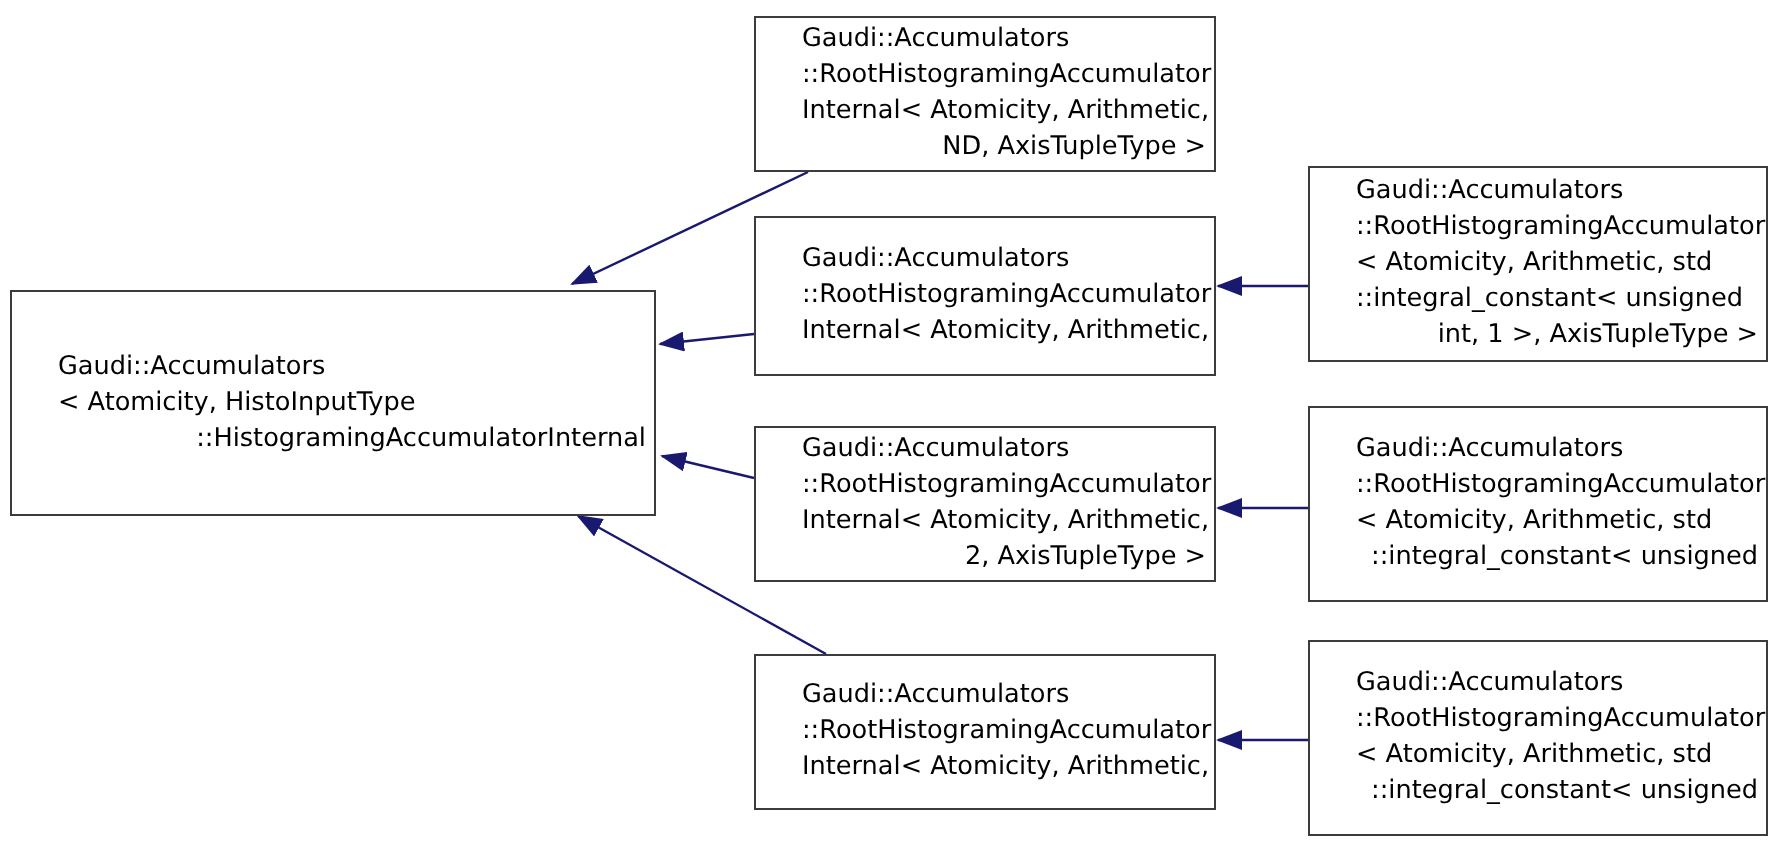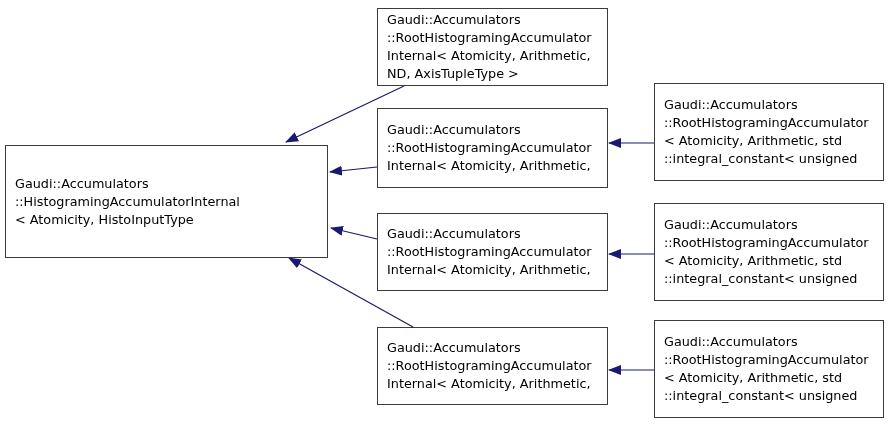--- a/index.html
+++ b/index.html
@@ -26,25 +26,25 @@
   }
   .node {
     position: absolute;
     box-sizing: border-box;
     background: #ffffff;
     border: 1px solid #3c3c3c;
     display: flex;
     flex-direction: column;
     justify-content: center;
     line-height: 18px;
-    padding: 0 4px 0 9px;
+    padding: 0 4px 0 23px;
     cursor: pointer;
   }
   .node .ln { white-space: pre; text-align: left; }
-  .node .ln:last-child { text-align: left; }
+  .node .ln:last-child { text-align: right; }
 </style>
 </head>
 <body>
 
 <div class="canvas">
 
   <svg class="edge-layer">
     <defs>
       <marker id="arrowhead" viewBox="0 0 13 10" refX="12" refY="5" markerWidth="13" markerHeight="10" orient="auto" markerUnits="userSpaceOnUse">
         <path d="M0,0 L13,5 L0,10 Z" fill="#191970"></path>
@@ -54,54 +54,56 @@
     <path class="edge" d="M377,167 L330,172" marker-end="url(#arrowhead)"></path>
     <path class="edge" d="M377,239 L331,228" marker-end="url(#arrowhead)"></path>
     <path class="edge" d="M413,327 L289,258" marker-end="url(#arrowhead)"></path>
     <path class="edge" d="M654,143 L609,143" marker-end="url(#arrowhead)"></path>
     <path class="edge" d="M654,254 L609,254" marker-end="url(#arrowhead)"></path>
     <path class="edge" d="M654,370 L609,370" marker-end="url(#arrowhead)"></path>
   </svg>
 
   <div class="node" style="left:5px; top:145px; width:323px; height:113px;">
     <div class="ln">Gaudi::Accumulators</div>
+    <div class="ln">&lt; Atomicity, HistoInputType</div>
     <div class="ln">::HistogramingAccumulatorInternal</div>
-    <div class="ln">&lt; Atomicity, HistoInputType</div>
   </div>
 
   <div class="node" style="left:377px; top:8px; width:231px; height:78px;">
     <div class="ln">Gaudi::Accumulators</div>
     <div class="ln">::RootHistogramingAccumulator</div>
     <div class="ln">Internal&lt; Atomicity, Arithmetic,</div>
     <div class="ln">ND, AxisTupleType &gt;</div>
   </div>
 
   <div class="node" style="left:377px; top:108px; width:231px; height:80px;">
     <div class="ln">Gaudi::Accumulators</div>
     <div class="ln">::RootHistogramingAccumulator</div>
     <div class="ln">Internal&lt; Atomicity, Arithmetic,</div>
   </div>
 
   <div class="node" style="left:377px; top:213px; width:231px; height:78px;">
     <div class="ln">Gaudi::Accumulators</div>
     <div class="ln">::RootHistogramingAccumulator</div>
     <div class="ln">Internal&lt; Atomicity, Arithmetic,</div>
+    <div class="ln">2, AxisTupleType &gt;</div>
   </div>
 
   <div class="node" style="left:377px; top:327px; width:231px; height:78px;">
     <div class="ln">Gaudi::Accumulators</div>
     <div class="ln">::RootHistogramingAccumulator</div>
     <div class="ln">Internal&lt; Atomicity, Arithmetic,</div>
   </div>
 
   <div class="node" style="left:654px; top:83px; width:230px; height:98px;">
     <div class="ln">Gaudi::Accumulators</div>
     <div class="ln">::RootHistogramingAccumulator</div>
     <div class="ln">&lt; Atomicity, Arithmetic, std</div>
     <div class="ln">::integral_constant&lt; unsigned</div>
+    <div class="ln">int, 1 &gt;, AxisTupleType &gt;</div>
   </div>
 
   <div class="node" style="left:654px; top:203px; width:230px; height:98px;">
     <div class="ln">Gaudi::Accumulators</div>
     <div class="ln">::RootHistogramingAccumulator</div>
     <div class="ln">&lt; Atomicity, Arithmetic, std</div>
     <div class="ln">::integral_constant&lt; unsigned</div>
   </div>
 
   <div class="node" style="left:654px; top:320px; width:230px; height:98px;">

